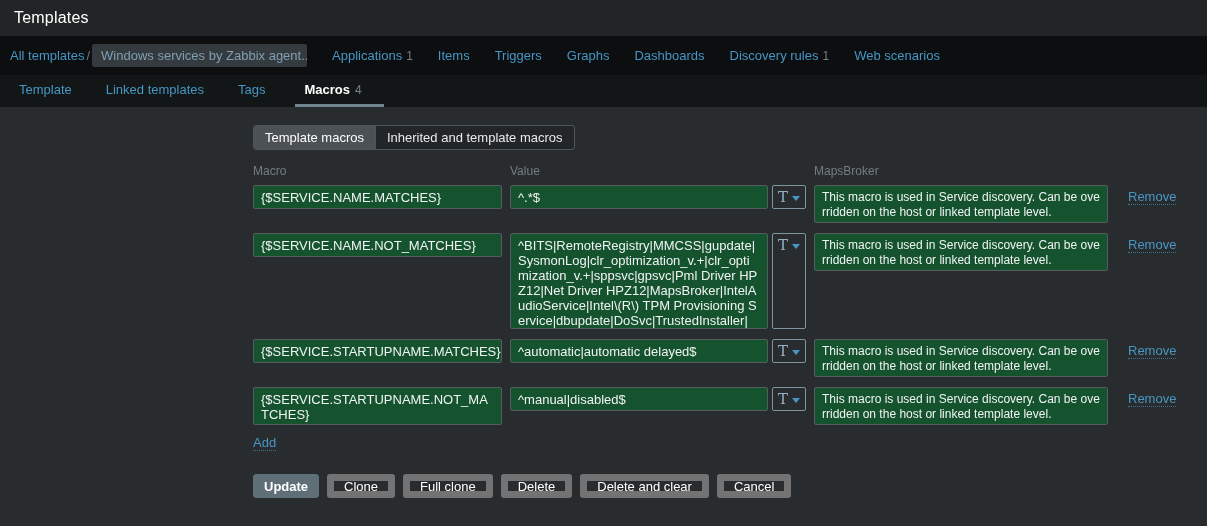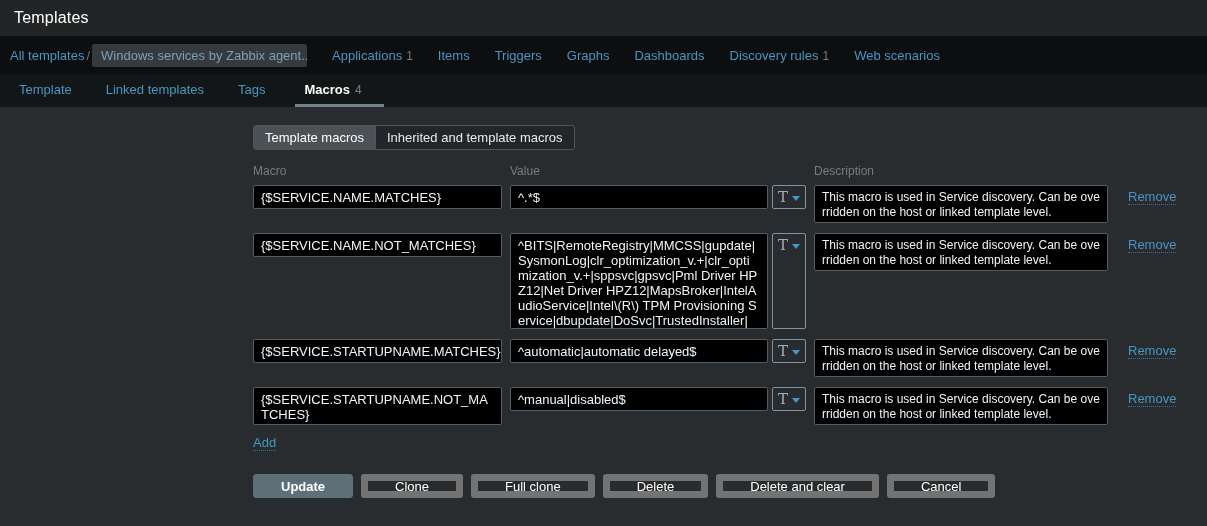--- a/index.html
+++ b/index.html
@@ -100,21 +100,21 @@
   .macros-grid {
     display: grid;
     grid-template-columns: 249px 296px 294px auto;
     column-gap: 8px;
     align-items: start;
   }
   .col-headers { margin: 14px 0 7px; color: #747d82; font-size: 12px; }
   .macro-row { margin-bottom: 10px; }
 
   .field {
-    background: #000000;
+    background: #14532d;
     border: 1px solid #555d62;
     border-radius: 2px;
     color: #f1f3f4;
     padding: 4px 7px;
     font-size: 13px;
     line-height: 15px;
     word-break: break-all;
     overflow: hidden;
     cursor: text;
     width: 100%;
@@ -162,21 +162,21 @@
     border-bottom: 1px dotted rgba(71,150,196,.65);
     line-height: 15px;
   }
   .remove-cell { padding-top: 4px; margin-left: 12px; }
   .add-row { margin-top: 4px; }
 
   
   .footer-btns { display: flex; gap: 8px; margin-top: 23px; align-items: center; }
   .btn {
     height: 24px;
-    padding: 0 27px;
+    padding: 0 10px;
     border-radius: 3px;
     font-size: 13px;
     cursor: pointer;
     display: inline-flex;
     align-items: center;
     font-family: "Liberation Sans", sans-serif;
   }
   .btn.primary {
     background: #5e6f78;
     border: 1px solid #5e6f78;
@@ -232,21 +232,21 @@
 <div class="content">
 
   <div class="radiogroup">
     <div class="seg selected">Template macros</div>
     <div class="seg">Inherited and template macros</div>
   </div>
 
   <div class="macros-grid col-headers">
     <div>Macro</div>
     <div>Value</div>
-    <div>Description</div>
+    <div>MapsBroker</div>
     <div></div>
   </div>
 
   
   <div class="macros-grid macro-row">
     <div class="field h1">{$SERVICE.NAME.MATCHES}</div>
     <div class="value-cell">
       <div class="field h1">^.*$</div>
       <div class="tbtn">
         <span class="tglyph">T</span>

